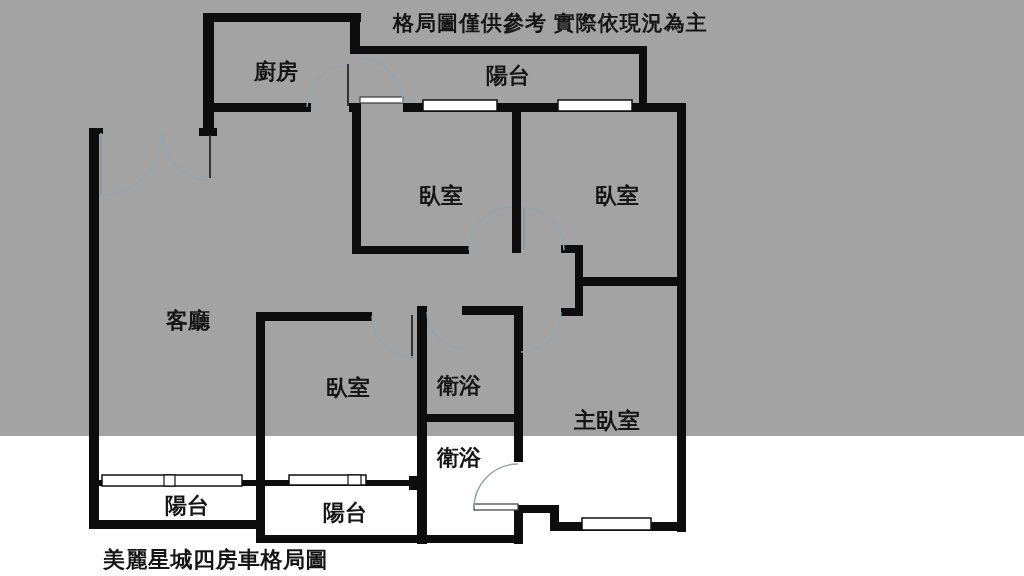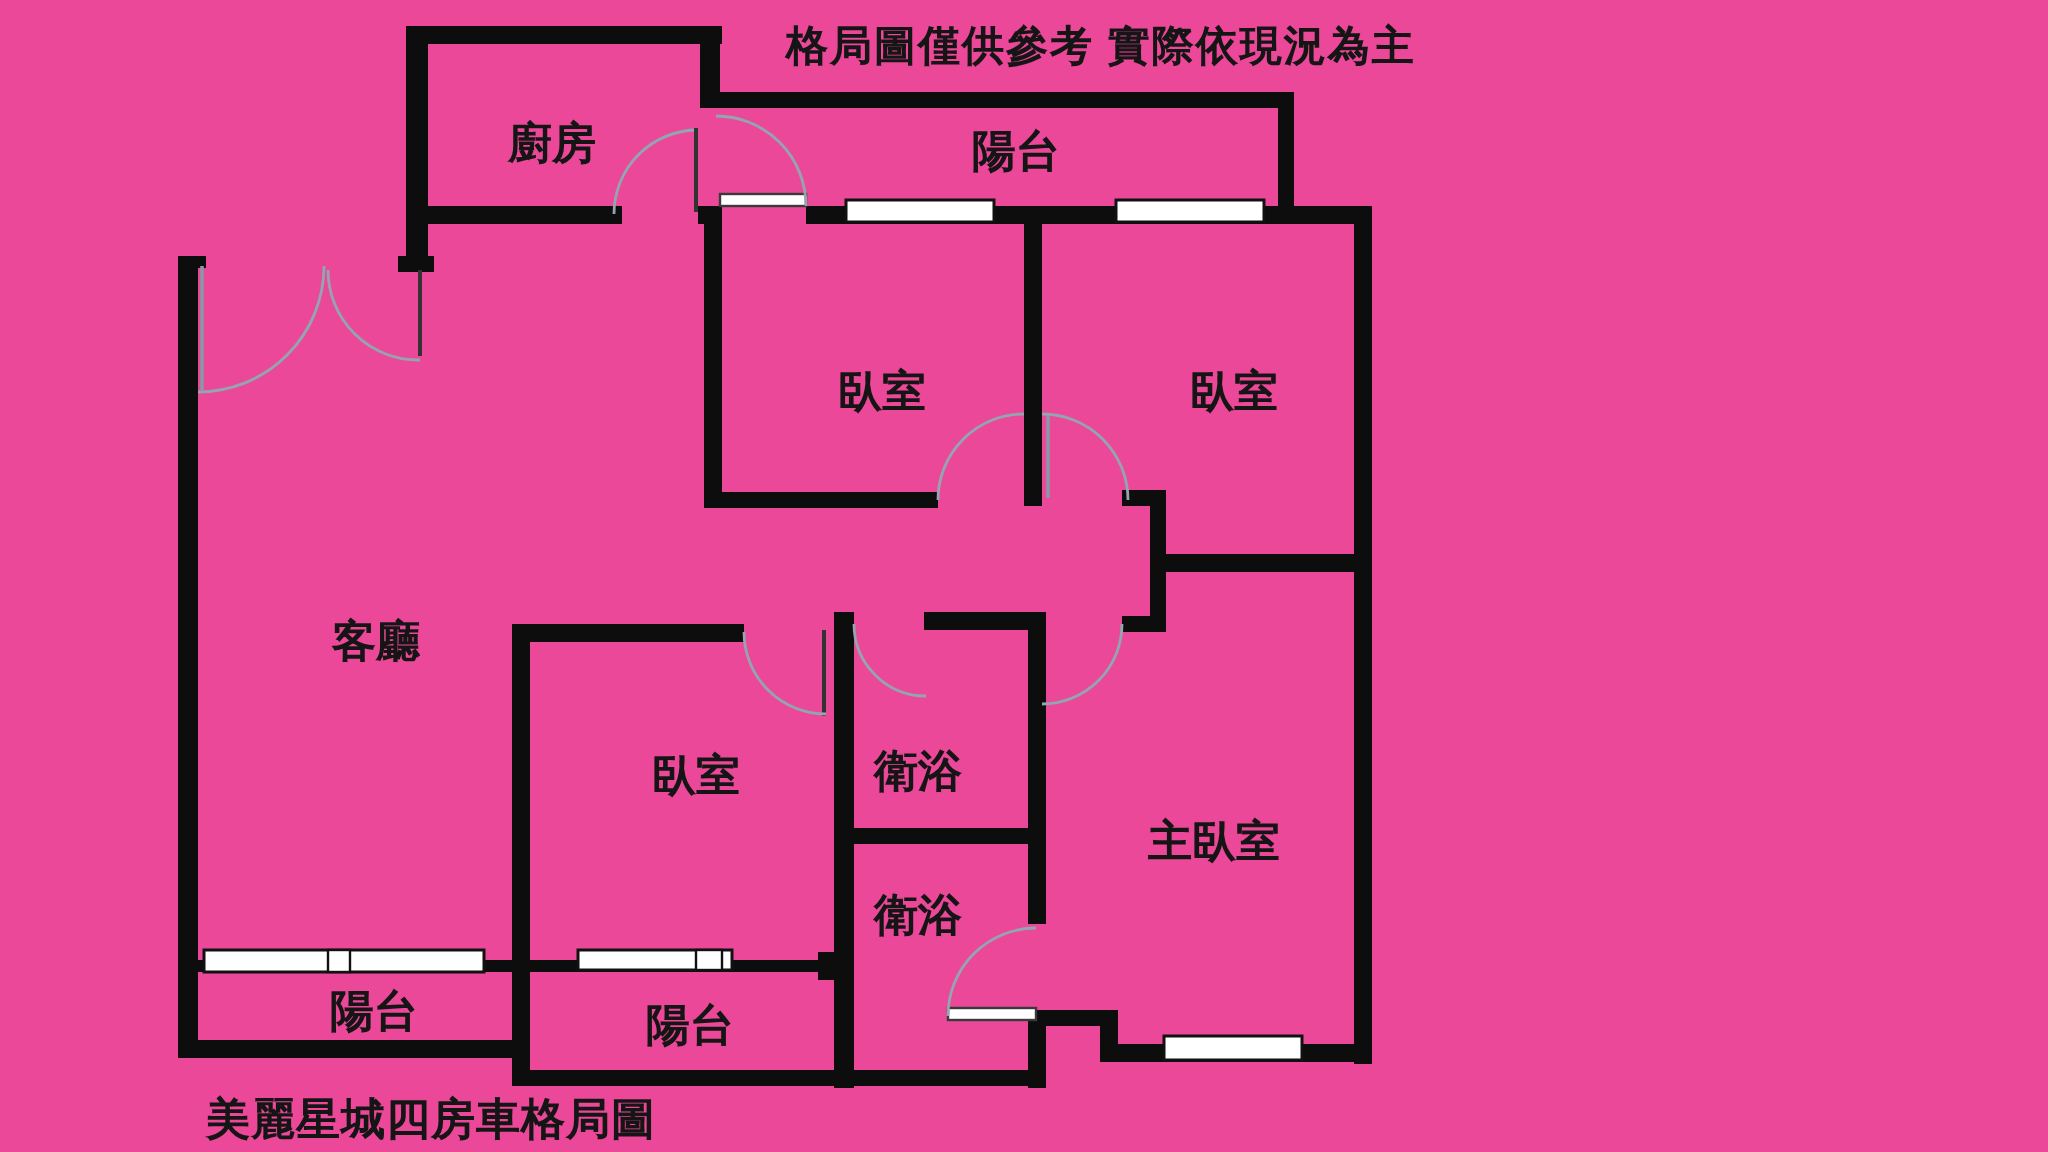--- a/index.html
+++ b/index.html
@@ -7,22 +7,22 @@
     padding: 0;
     background: #ffffff;
     width: 1024px;
     height: 576px;
     overflow: hidden;
     font-family: "Liberation Sans", sans-serif;
   }
   #plan-wrap {
     position: relative;
     width: 1024px;
-    height: 576px;
-    background: #ec4899;
+    height: 436px;
+    background: #a3a3a3;
   }
   svg text {
     fill: #151515;
     font-family: "Liberation Sans", sans-serif;
     font-weight: 700;
   }
   .room-label { font-size: 22px; }
   .note-label { font-size: 21px; letter-spacing: 1px; }
   .caption-label { font-size: 22px; letter-spacing: 0.5px; }
   .wall { fill: #0d0d0d; stroke: none; }

